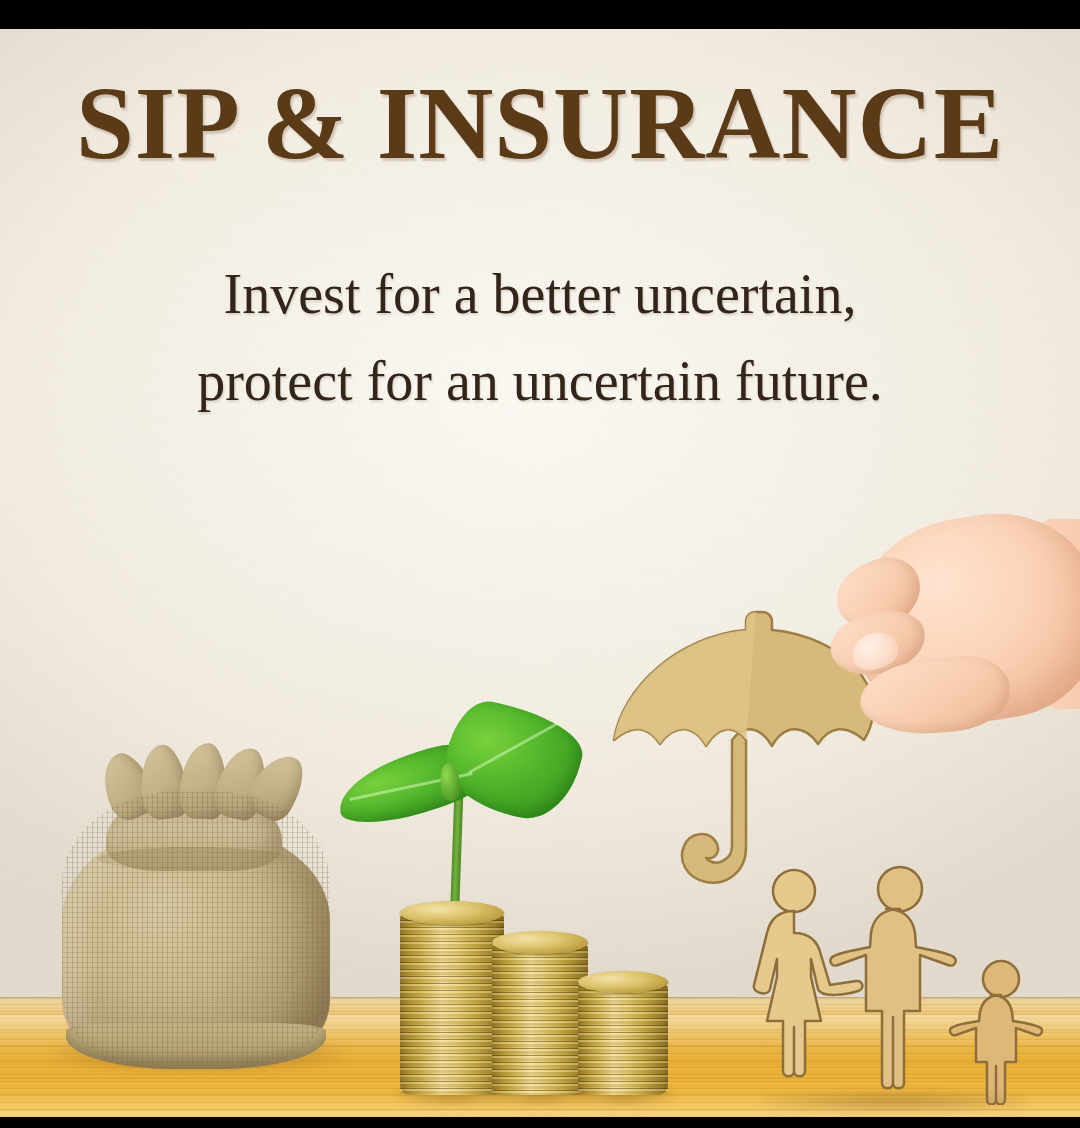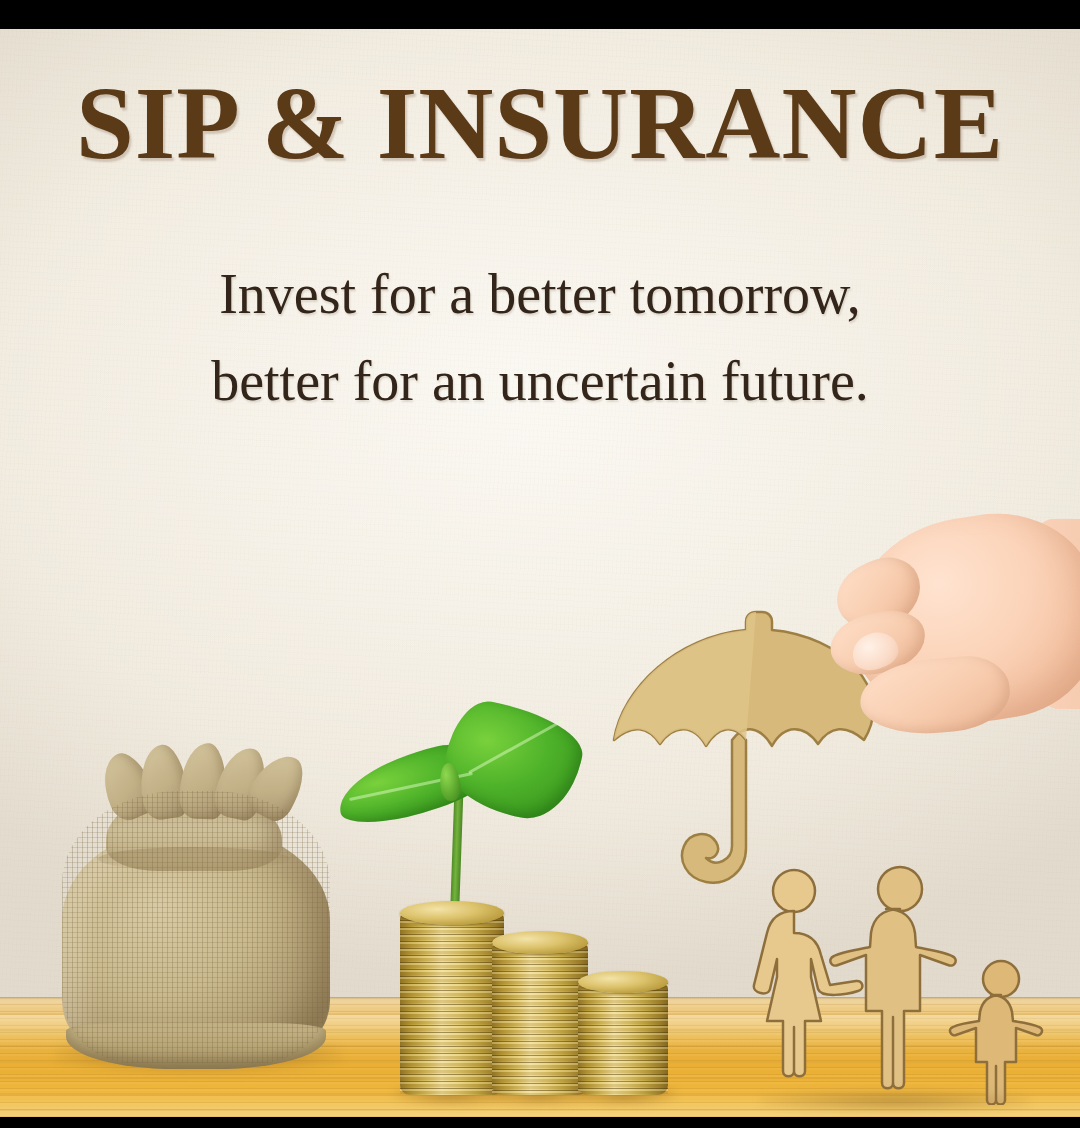--- a/index.html
+++ b/index.html
@@ -361,22 +361,22 @@
 
     <div class="table">
       <div class="table-edge"></div>
       <div class="table-grain"></div>
       <div class="table-sheen"></div>
     </div>
 
     <div class="title">SIP &amp; INSURANCE</div>
 
     <div class="subtitle">
-      <span class="l1">Invest for a better tomorrow,</span>
-      <span class="l2">better for an uncertain future.</span>
+      <span class="l1">Invest for a better uncertain,</span>
+      <span class="l2">protect for an uncertain future.</span>
     </div>
 
     <div class="bag-wrap">
       <div class="bag-shadow"></div>
       <div class="bag-body"></div>
       <div class="bag-base"></div>
       <div class="bag-neck"></div>
       <div class="bag-ruffle r1"></div>
       <div class="bag-ruffle r2"></div>
       <div class="bag-ruffle r3"></div>

